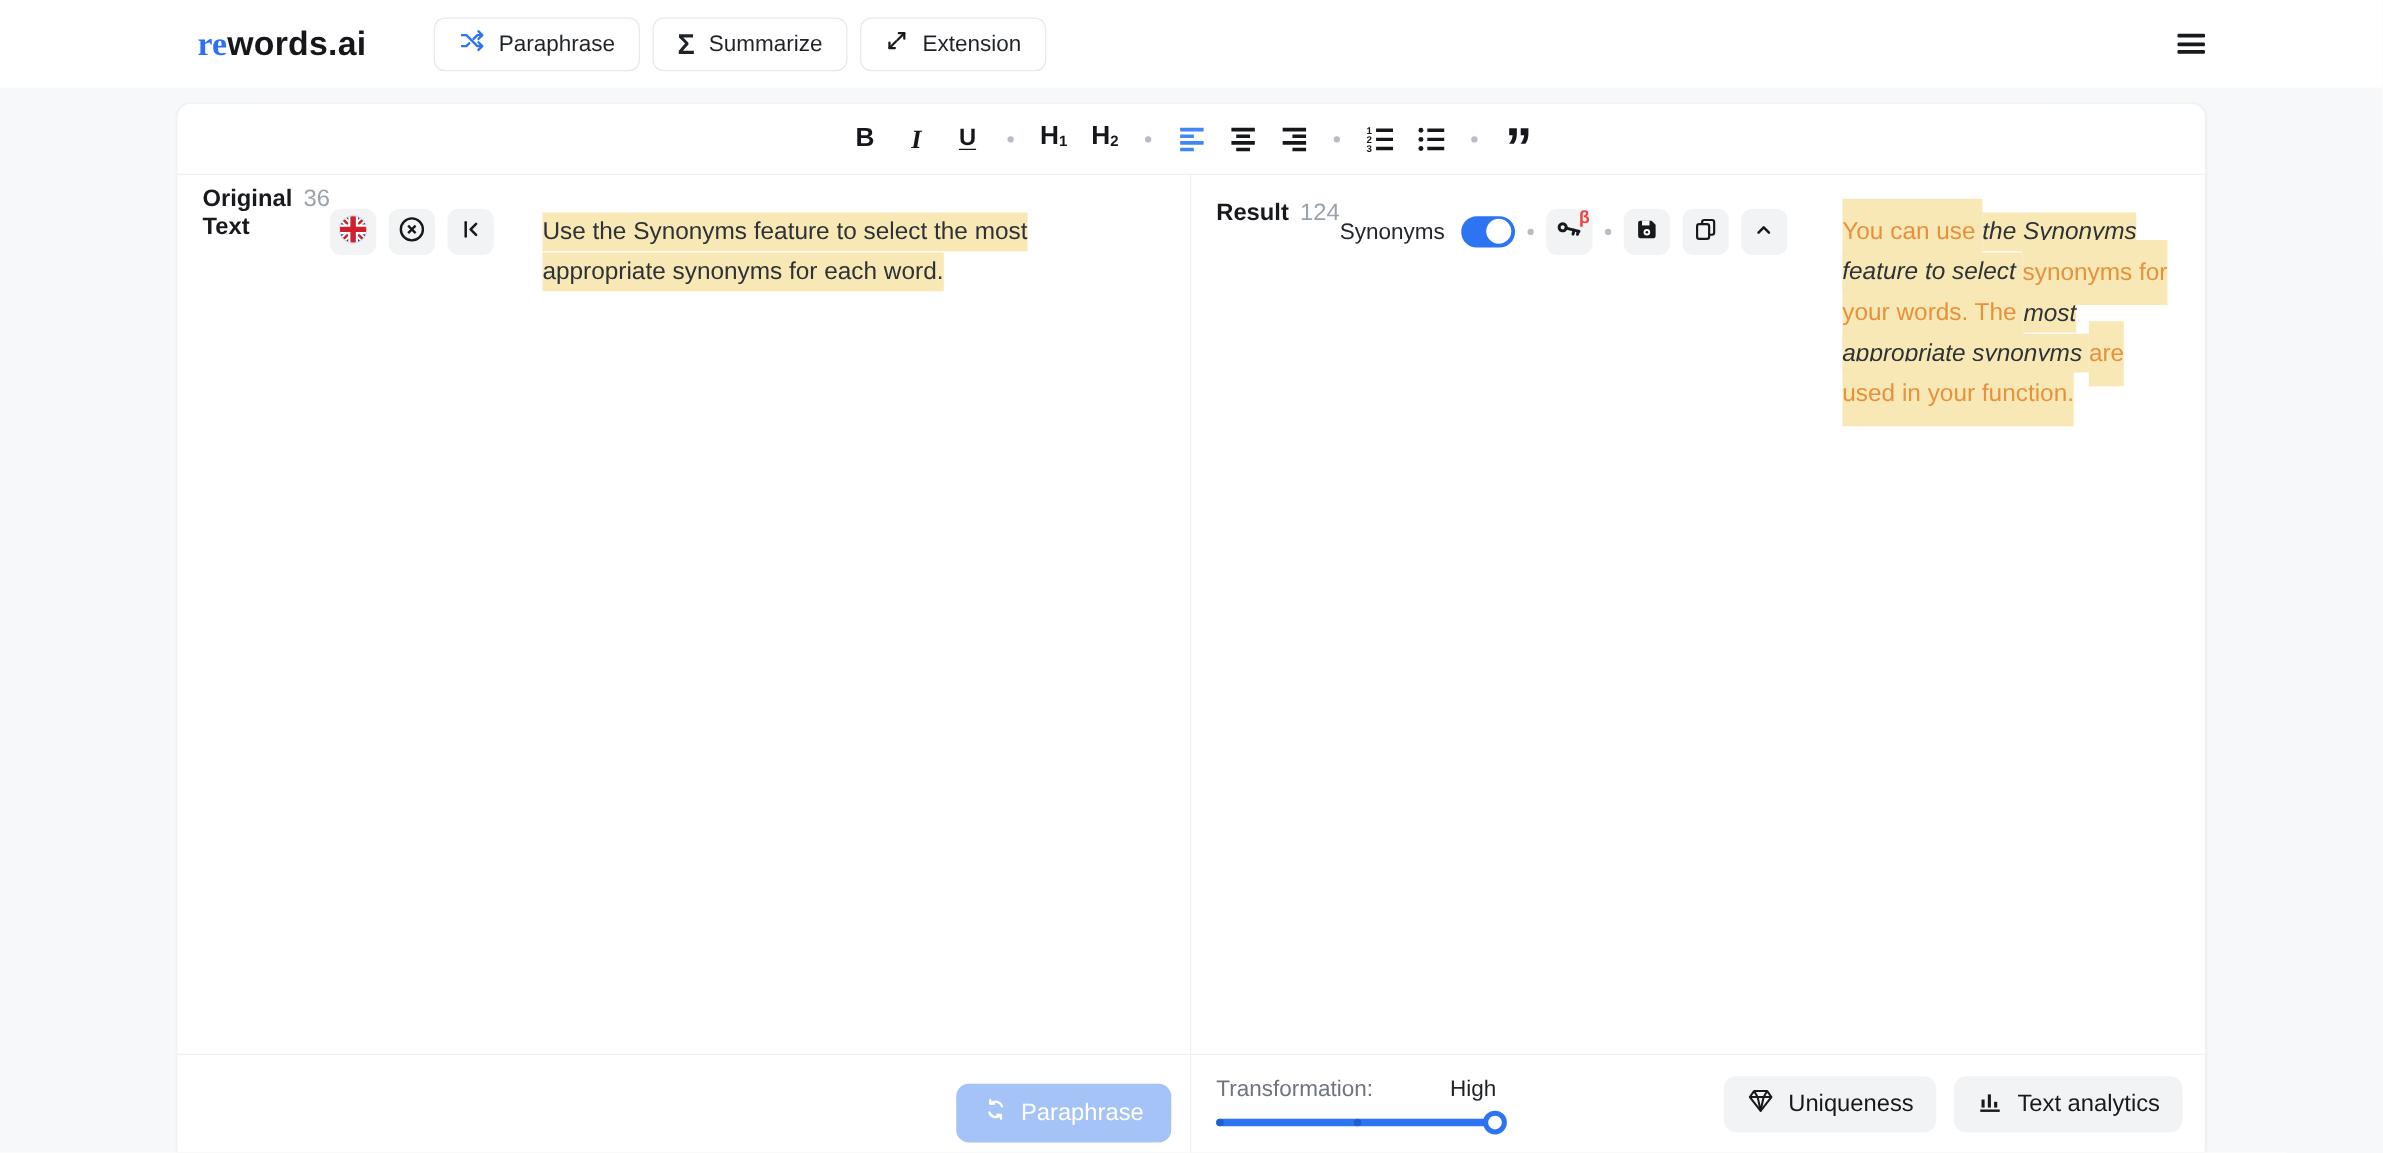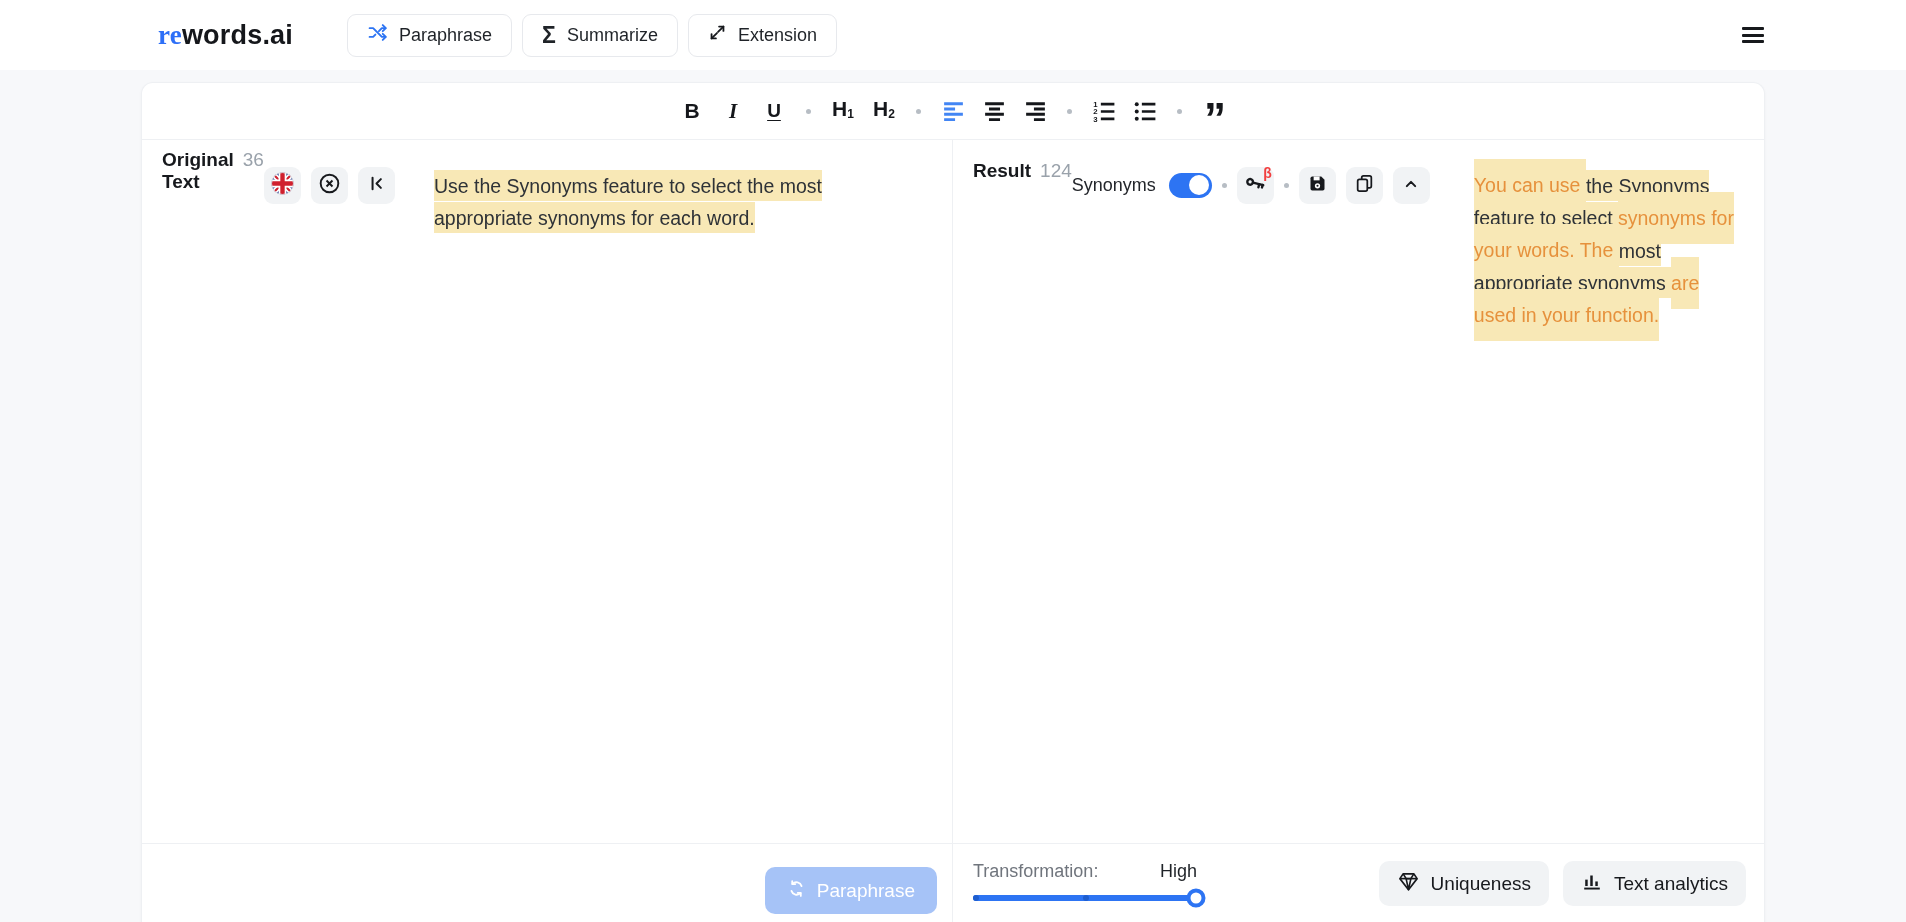--- a/index.html
+++ b/index.html
@@ -54,21 +54,21 @@
   .synonyms-label { font-size: 18px; color: #23262b; margin-right: 3px; }
   .toggle { width: 43px; height: 25px; border-radius: 13px; background: #c6ccd4; position: relative; cursor: pointer; }
   .toggle.on { background: #2d74f3; }
   .toggle .knob { position: absolute; left: 3px; top: 2.5px; width: 20px; height: 20px;
     background: #fff; border-radius: 50%; transition: left .1s; }
   .toggle.on .knob { left: 20px; }
 
   .panel-body { flex: 1; padding: 29px 26px 0 20px; font-size: 19.5px; line-height: 32.5px; color: #2e3237; overflow: hidden; }
   .panel.right .panel-body { padding-left: 25px; }
   .hl { background: #f8e8b6; padding: 4.5px 0; }
-  .seg-plain { background: #f8e8b6; color: #2e3237; padding: 4.5px 0; }
+  .seg-plain { background: #f8e8b6; color: #2e3237; padding: 4.5px 0; font-style: italic; }
   .seg-changed { background: #f8e8b6; color: #e6913c; padding: 15px 0; }
 
   
   .footer { flex: 0 0 79px; border-top: 1px solid #eef0f3; display: flex; }
   .footer-left { width: 50%; border-right: 1px solid #eef0f3; display: flex;
     justify-content: flex-end; padding: 23px 15px 0 0; }
   .paraphrase-btn { height: 47px; min-width: 144px; padding: 0 22px; border: none; border-radius: 10px;
     background: #a6c3f7; color: #fff; font-size: 19px; font-family: inherit; display: flex;
     align-items: center; justify-content: center; gap: 11px; cursor: default; }
   .footer-right { flex: 1; display: flex; padding: 17px 18px 0 20px; }

